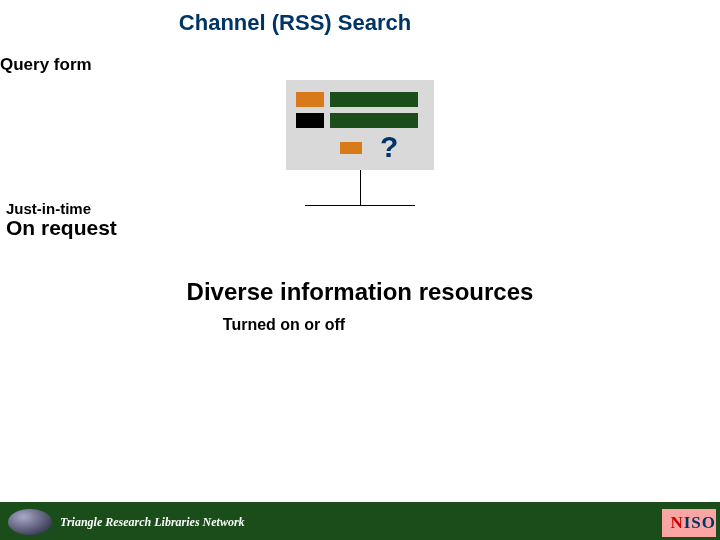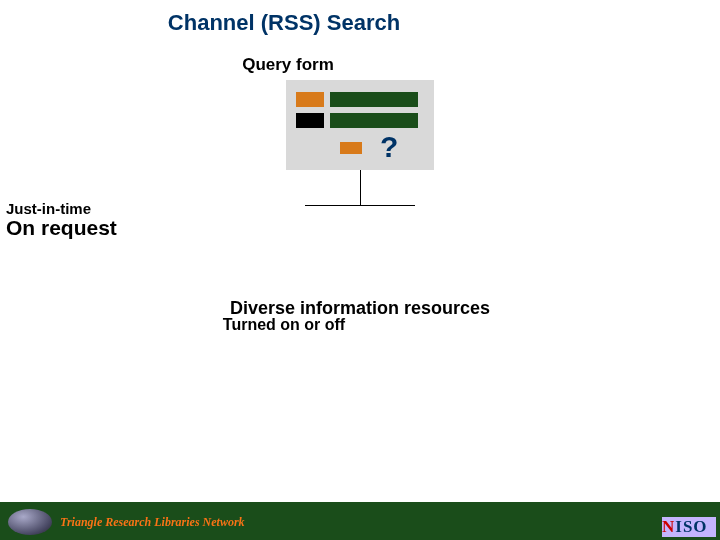--- a/index.html
+++ b/index.html
@@ -1,35 +1,35 @@
 <!DOCTYPE html>
 <html><head>
 <meta charset="utf-8">
 <style>
   html,body{margin:0;padding:0;width:720px;height:540px;background:#fff;font-family:Verdana,Geneva,sans-serif;color:#000;position:relative;overflow:hidden}
   .slide{position:relative;width:720px;height:540px}
-  .title{position:absolute;top:10px;left:0;width:568px;text-align:center;font-size:22px;font-weight:bold;color:#003366}
-  .query-label{position:absolute;top:55px;left:0;width:576px;text-align:center;font-size:17px;font-weight:bold}
+  .title{position:absolute;top:10px;left:11px;width:568px;text-align:center;font-size:22px;font-weight:bold;color:#003366}
+  .query-label{position:absolute;top:55px;left:0;width:576px;font-size:17px;font-weight:bold}
   .form-box{position:absolute;top:80px;left:286px;width:148px;height:90px;background:#d9d9d9}
   .sw-orange1{position:absolute;top:92px;left:296px;width:28px;height:15px;background:#d87a1a}
   .bar-green1{position:absolute;top:92px;left:330px;width:88px;height:15px;background:#1a4d1a}
   .sw-black{position:absolute;top:113px;left:296px;width:28px;height:15px;background:#000}
   .bar-green2{position:absolute;top:113px;left:330px;width:88px;height:15px;background:#1a4d1a}
   .sw-orange2{position:absolute;top:142px;left:340px;width:22px;height:12px;background:#d87a1a}
   .qmark{position:absolute;top:130px;left:380px;font-size:30px;font-weight:bold;color:#003366}
   .stem{position:absolute;top:170px;left:360px;width:1px;height:35px;background:#000}
   .cross{position:absolute;top:205px;left:305px;width:110px;height:1px;background:#000}
   .jit{position:absolute;top:200px;left:6px;font-size:15px;font-weight:bold}
   .onreq{position:absolute;top:216px;left:6px;font-size:21px;font-weight:bold}
-  .diverse{position:absolute;top:298px;left:0;width:720px;text-align:center;font-size:18px;font-weight:bold}
+  .diverse{position:absolute;top:278px;left:0;width:720px;text-align:center;font-size:24px;font-weight:bold}
   .turned{position:absolute;top:316px;left:0;width:568px;text-align:center;font-size:16px;font-weight:bold}
   .footer-bar{position:absolute;bottom:0;left:0;width:720px;height:38px;background:#1a4d1a}
   .footer-ellipse{position:absolute;left:8px;bottom:5px;width:44px;height:26px;border-radius:50%;background:radial-gradient(ellipse at 35% 30%,#a9a9c9 0%,#454560 70%,#222 100%)}
-  .footer-text{position:absolute;left:60px;bottom:10px;font-style:italic;font-weight:bold;font-size:12px;color:#f97316;font-family:'Times New Roman',serif}
-  .niso-badge{position:absolute;right:4px;bottom:3px;width:54px;height:20px;background:#c4b5fd;display:flex;align-items:center;justify-content:flex-start}
+  .footer-text{position:absolute;left:60px;bottom:10px;font-style:italic;font-weight:bold;font-size:12px;color:#ffffff;font-family:'Times New Roman',serif}
+  .niso-badge{position:absolute;right:4px;bottom:3px;width:54px;height:28px;background:#fca5a5;display:flex;align-items:center;justify-content:flex-end}
   .niso-text{font-family:'Times New Roman',serif;font-weight:bold;font-size:17px;letter-spacing:1px}
   .niso-text .n{color:#c00}
   .niso-text .iso{color:#003366}
 </style>
 </head>
 <body>
 
 <div class="slide">
 
   <div class="title">Channel (RSS) Search</div>

